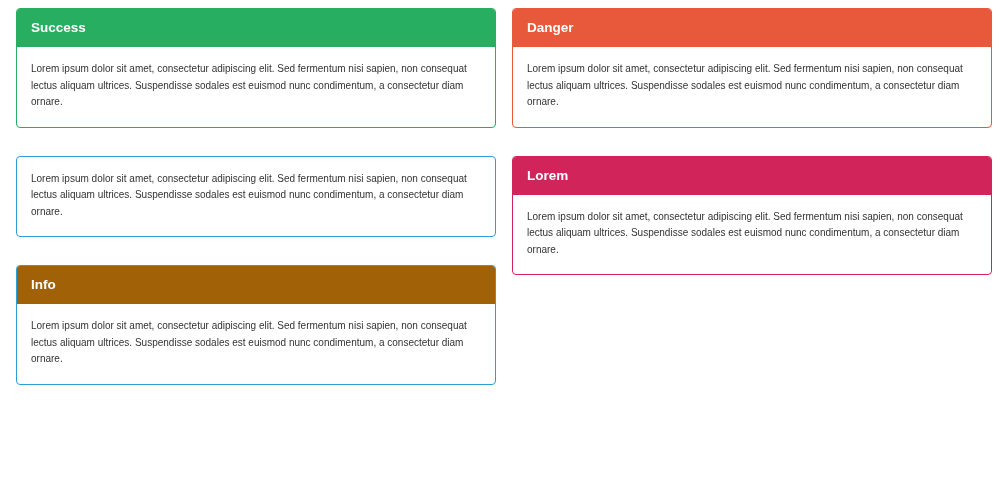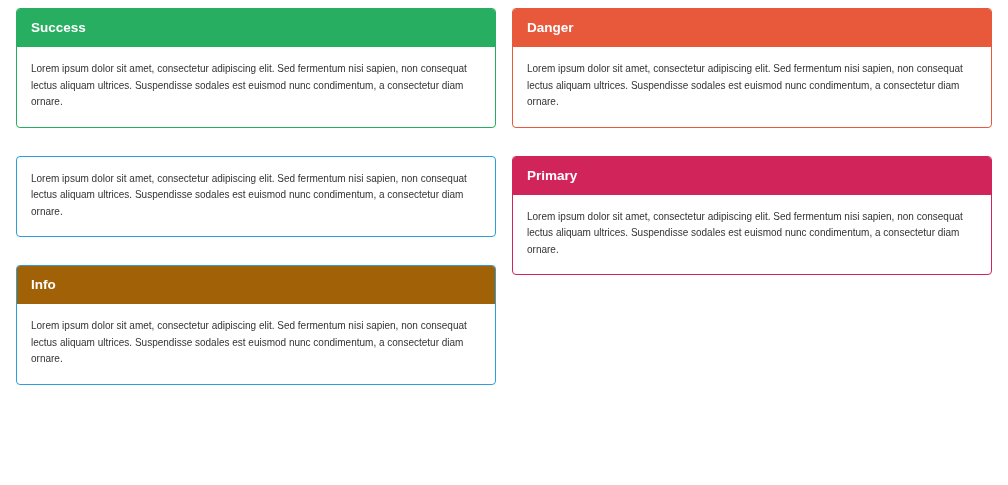--- a/index.html
+++ b/index.html
@@ -90,20 +90,20 @@
 
     <section class="panel panel-warning">
       <div class="panel-heading">
         <span>Danger</span>
       </div>
       <div class="panel-body">Lorem ipsum dolor sit amet, consectetur adipiscing elit. Sed fermentum nisi sapien, non consequat lectus aliquam ultrices. Suspendisse sodales est euismod nunc condimentum, a consectetur diam ornare.</div>
     </section>
 
     <section class="panel panel-danger">
       <div class="panel-heading">
-        <span>Primary</span>
+        <span>Lorem</span>
       </div>
       <div class="panel-body">Lorem ipsum dolor sit amet, consectetur adipiscing elit. Sed fermentum nisi sapien, non consequat lectus aliquam ultrices. Suspendisse sodales est euismod nunc condimentum, a consectetur diam ornare.</div>
     </section>
 
   </div>
 
 </div>
 
 </body></html>

